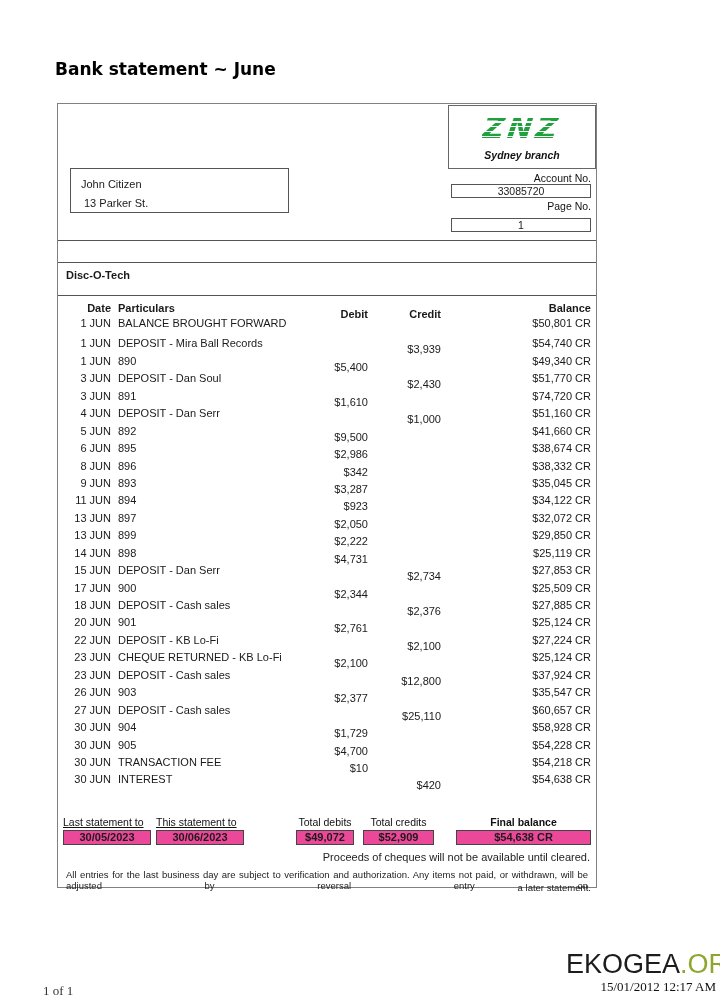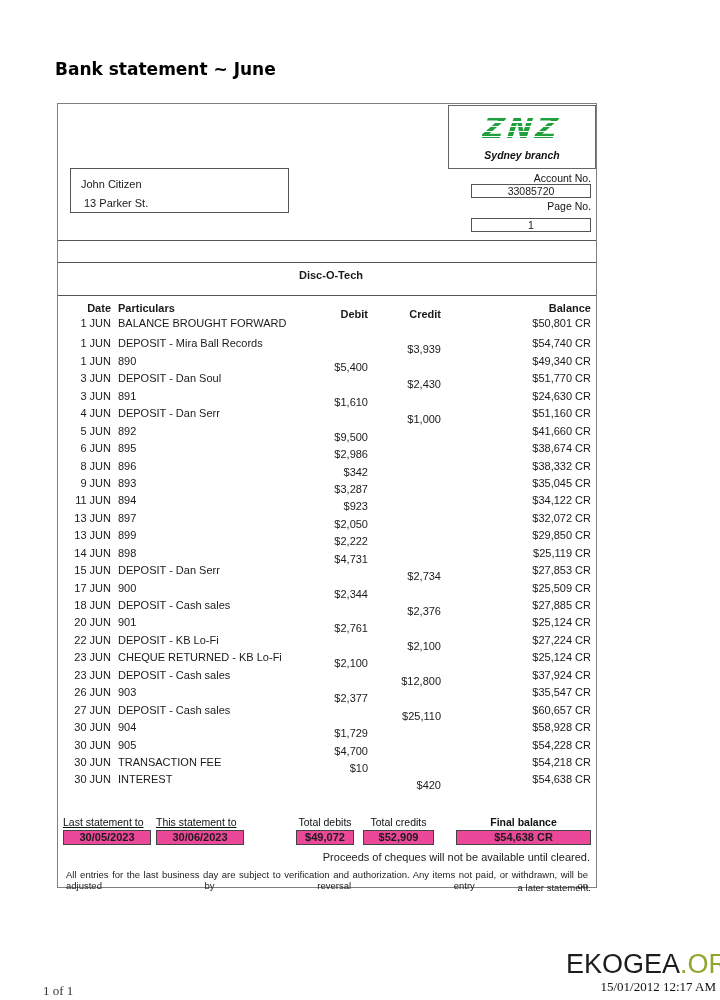--- a/index.html
+++ b/index.html
@@ -41,31 +41,31 @@
   .cust-box {
     position: absolute; left: 12px; top: 64px; width: 219px; height: 45px;
     border: 1px solid #555; padding: 9px 12px 0 10px; font-size: 11px;
   }
   .cust-box .line2 { margin-top: 7px; padding-left: 3px; }
 
   .lbl { position: absolute; right: 5px; font-size: 10.5px; color: #111; }
   .acct-label { top: 68px; }
   .pageno-label { top: 96px; }
   .vbox {
-    position: absolute; right: 5px; width: 120px; height: 14px;
+    position: absolute; right: 5px; width: 140px; height: 14px;
     border: 1px solid #555; font-size: 10.5px; text-align: center; line-height: 12px;
   }
   .acct-box { top: 80px; }
   .pageno-box { top: 114px; }
 
   
   .disc {
     margin-top: 21px; height: 34px;
     border-top: 1px solid #555; border-bottom: 1px solid #555;
-    padding: 6px 0 0 8px; font-size: 11px; font-weight: bold; text-align: center;
+    padding: 6px 0 0 8px; font-size: 11px; font-weight: bold;
   }
 
   
   .trow {
     display: grid;
     grid-template-columns: 53px 190px 67px 73px 1fr;
     align-items: center;
     font-size: 11px;
   }
   .thead { height: 18px; font-weight: bold; }
@@ -184,21 +184,21 @@
         <span class="c-part">DEPOSIT - Dan Soul</span>
         <span class="c-debit"></span>
         <span class="c-credit">$2,430</span>
         <span class="c-balance">$51,770 CR</span>
       </div>
         <div class="trow">
         <span class="c-date">3 JUN</span>
         <span class="c-part">891</span>
         <span class="c-debit">$1,610</span>
         <span class="c-credit"></span>
-        <span class="c-balance">$24,630 CR</span>
+        <span class="c-balance">$74,720 CR</span>
       </div>
         <div class="trow">
         <span class="c-date">4 JUN</span>
         <span class="c-part">DEPOSIT - Dan Serr</span>
         <span class="c-debit"></span>
         <span class="c-credit">$1,000</span>
         <span class="c-balance">$51,160 CR</span>
       </div>
         <div class="trow">
         <span class="c-date">5 JUN</span>

